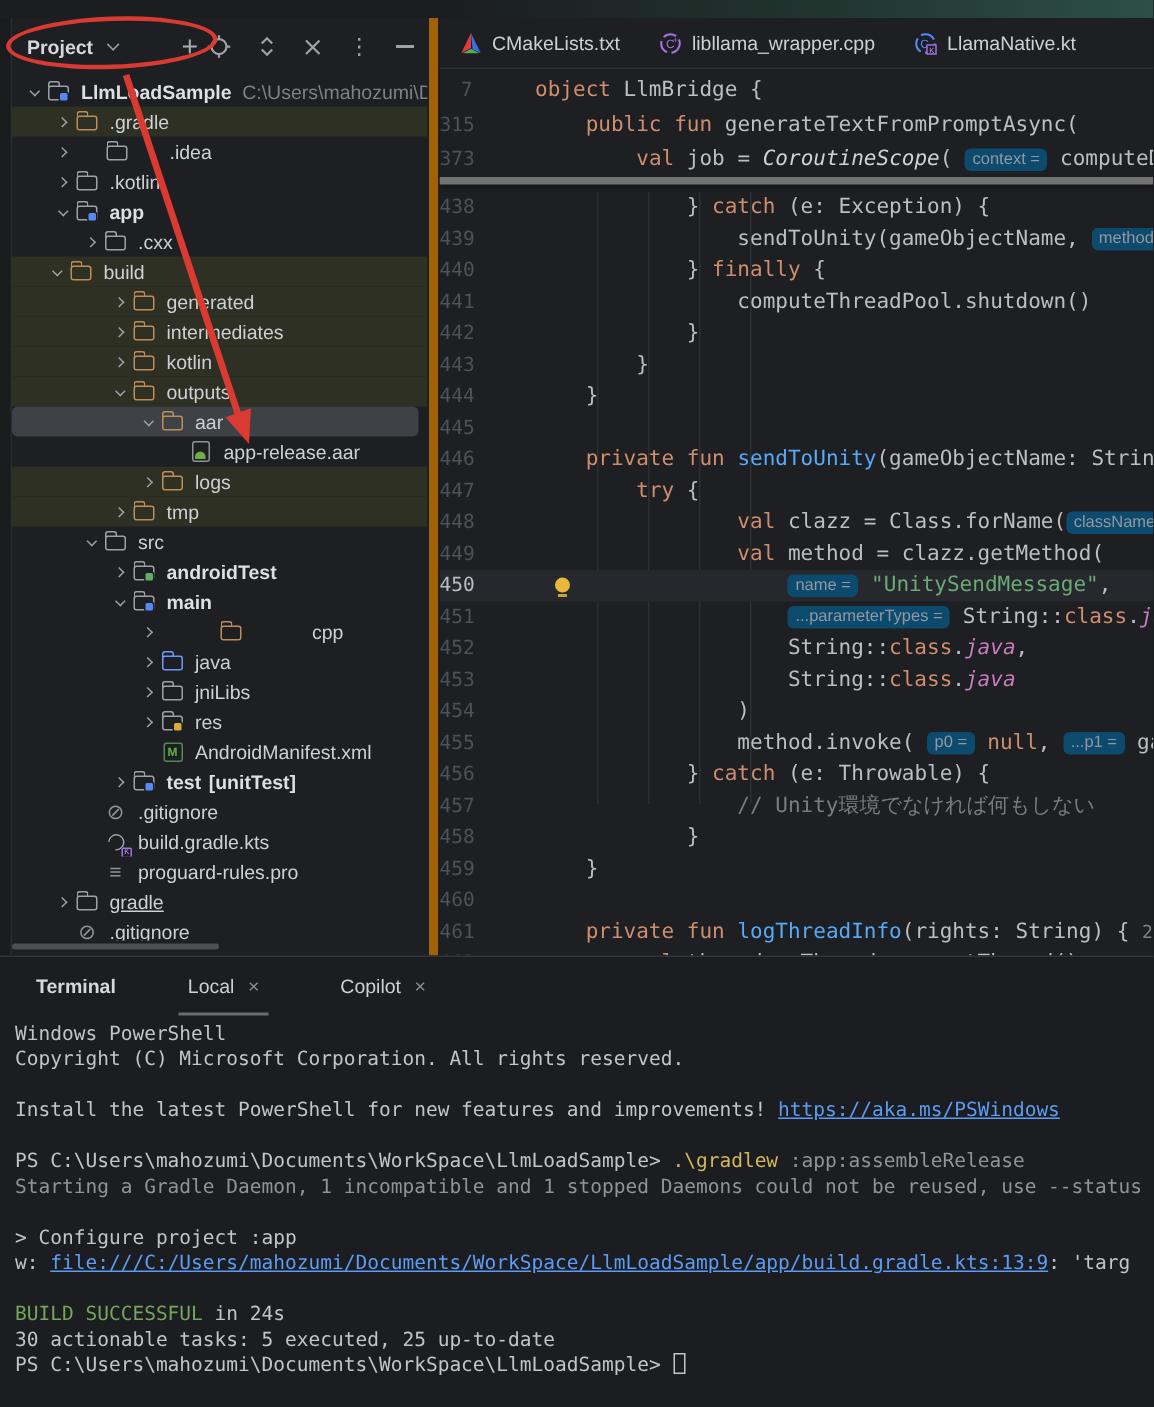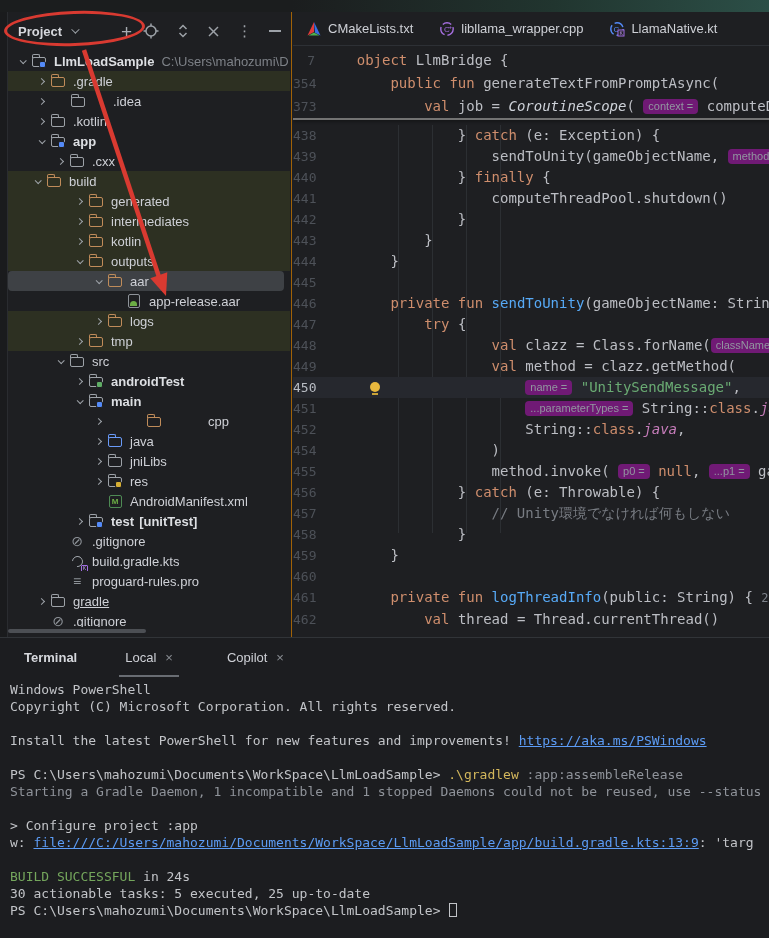--- a/index.html
+++ b/index.html
@@ -5,21 +5,21 @@
   *{margin:0;padding:0;box-sizing:border-box}
   html,body{width:769px;height:938px;overflow:hidden;background:#1e1f22;
     font-family:"Liberation Sans",sans-serif;-webkit-font-smoothing:antialiased}
   .app{position:relative;width:769px;height:938px;background:#1e1f22;color:#ced0d6}
 
   
   .topstrip{position:absolute;left:0;top:0;width:769px;height:12px;
     background:linear-gradient(90deg,#1b1d1e 0%,#1b1d1e 38%,#21352f 72%,#2c4f47 100%)}
 
   
-  .sidebar{position:absolute;left:0;top:12px;width:292px;height:625px;background:#1e1f22;border-right:1px solid #a16207}
+  .sidebar{position:absolute;left:0;top:12px;width:292px;height:625px;background:#1e1f22;border-right:6px solid #a16207}
   .stripe{position:absolute;left:0;top:0;width:8px;height:625px;background:#1a1b1d;border-right:1px solid #2a2c30}
   .sb-head{position:absolute;left:8px;top:0;right:0;height:38px;display:flex;align-items:center;padding:0 10px 0 10px}
   .sb-title{font-size:13px;font-weight:bold;color:#d6d8dd}
   .chevdn{width:6px;height:6px;border-right:1.5px solid #9da2a8;border-bottom:1.5px solid #9da2a8;transform:rotate(45deg) translateY(-2px);margin-left:9px}
   .sb-plus{margin-left:44px;font-size:19px;color:#a8acb2;line-height:1}
   .sb-icons{margin-left:auto;display:flex;align-items:center;gap:17px;color:#9da2a8}
   .sb-icons svg{display:block}
   .kebab{font-size:15px;color:#9da2a8}
   .hyphen{width:12px;height:2px;background:#9da2a8}
 
@@ -48,32 +48,32 @@
   .hscroll{position:absolute;left:8px;bottom:4px;width:138px;height:4px;border-radius:2px;background:#4c4f54}
 
   
   .editor{position:absolute;left:293px;top:12px;right:0;height:625px;background:#1e1f22;overflow:hidden}
   .tabbar{height:34px;display:flex;align-items:stretch;border-bottom:1px solid #2e3136;background:#1e1f22}
   .tab{display:flex;align-items:center;gap:6px;padding:0 13px;font-size:13px;color:#ced0d6}
   .tab svg{display:block}
   .codewrap{position:relative}
   .crow{position:relative;white-space:pre;font:14px/21px "DejaVu Sans Mono",monospace;color:#bcbec4}
   .sticky .crow{line-height:22px}
-  .sticky{padding-top:3px;border-bottom:2px solid #737373;box-shadow:0 2px 3px rgba(0,0,0,.3);position:relative;z-index:2;background:#1e1f22}
+  .sticky{padding-top:3px;border-bottom:5px solid #737373;box-shadow:0 2px 3px rgba(0,0,0,.3);position:relative;z-index:2;background:#1e1f22}
   .body{position:relative;padding-top:5px;height:523px;overflow:hidden}
   .guide{position:absolute;top:5px;bottom:110px;width:1px;background:#2c2f33}
   .ln{display:inline-block;width:30px;text-align:right;padding-right:8px;color:#4d5158;font-size:13px}
   .crow.cur{background:#26282e}
   .crow.cur .ln{color:#b9bdc4}
   .bulb{position:absolute;left:77px;top:5px;width:10px;height:10px;background:#e8b83e;border-radius:50%}
   .bulb::after{content:'';position:absolute;left:2px;bottom:-3px;width:6px;height:2px;background:#caa337}
   .kw{color:#cf8e6d}.fn{color:#57aaf7}.str{color:#6aab73}.cmt{color:#787c83}
   .itp{color:#c77dbb;font-style:italic}.cls{color:#ced2d9;font-style:italic}
   .usg{color:#7d828a;font-size:12px}
-  .chip{display:inline-block;background:#701a75;color:#9297a0;border-radius:4px;padding:0 5px;font:11px/15px "Liberation Sans",sans-serif;vertical-align:1px}
+  .chip{display:inline-block;background:#0c4a6e;color:#9297a0;border-radius:4px;padding:0 5px;font:11px/15px "Liberation Sans",sans-serif;vertical-align:1px}
 
   
   .terminal{position:absolute;left:0;top:637px;width:769px;height:301px;background:#1c1d20;border-top:1px solid #313438}
   .term-head{height:39px;display:flex;align-items:center;padding-left:24px}
   .term-title{font-size:13px;font-weight:bold;color:#d6d8dd}
   .ttab{display:flex;align-items:center;gap:9px;margin-left:42px;height:100%;position:relative;padding:0 6px;font-size:13px;color:#ced0d6}
   .ttab .x{color:#8a8e94;font-size:13px}
   .ttab.active::after{content:'';position:absolute;left:0;right:0;bottom:0;height:2px;background:#696d73}
   .term-body{padding:4px 0 0 10px;overflow:hidden}
   .tline{white-space:pre;font:13px/17px "DejaVu Sans Mono",monospace;color:#c2c4c8;height:17px}
@@ -426,21 +426,21 @@
               <rect x="9" y="9" width="6" height="6" fill="#1e1f22" stroke="#a26ee3" stroke-width="1"></rect>
               <text x="10.5" y="14" fill="#c09af0" font-size="5">K</text>
             </svg>
           </span>
           <span>LlamaNative.kt</span>
         </div>
       </div>
     <div class="codewrap">
       <div class="sticky" id="sticky">
           <div class="crow"><span class="ln">7</span><span>    </span><span class="kw">object</span><span> LlmBridge {</span></div>
-          <div class="crow"><span class="ln">354</span><span>        </span><span class="kw">public fun</span><span> generateTextFromPromptAsync(</span></div>
+          <div class="crow"><span class="ln">315</span><span>        </span><span class="kw">public fun</span><span> generateTextFromPromptAsync(</span></div>
           <div class="crow"><span class="ln">373</span><span>            </span><span class="kw">val</span><span> job = </span><span class="cls">CoroutineScope</span><span>( </span><span class="chip">context =</span><span> computeDispatcher</span></div>
         </div>
       <div class="body" id="codebody">
         <div class="guide" style="left:105px"></div>
         <div class="guide" style="left:139px"></div>
         <div class="guide" style="left:173px"></div>
         <div class="guide" style="left:207px"></div>
       <div class="crow"><span class="ln">438</span><span>                } </span><span class="kw">catch</span><span> (e: Exception) {</span></div>
           <div class="crow"><span class="ln">439</span><span>                    sendToUnity(gameObjectName, </span><span class="chip">methodName =</span></div>
           <div class="crow"><span class="ln">440</span><span>                } </span><span class="kw">finally</span><span> {</span></div>
@@ -449,28 +449,29 @@
           <div class="crow"><span class="ln">443</span><span>            }</span></div>
           <div class="crow"><span class="ln">444</span><span>        }</span></div>
           <div class="crow"><span class="ln">445</span></div>
           <div class="crow"><span class="ln">446</span><span>        </span><span class="kw">private fun </span><span class="fn">sendToUnity</span><span>(gameObjectName: String,</span></div>
           <div class="crow"><span class="ln">447</span><span>            </span><span class="kw">try</span><span> {</span></div>
           <div class="crow"><span class="ln">448</span><span>                    </span><span class="kw">val</span><span> clazz = Class.forName(</span><span class="chip">className =</span></div>
           <div class="crow"><span class="ln">449</span><span>                    </span><span class="kw">val</span><span> method = clazz.getMethod(</span></div>
           <div class="crow cur"><span class="ln">450</span><span>                        </span><span class="chip">name =</span><span> </span><span class="str">"UnitySendMessage"</span><span>,</span><span class="bulb"></span></div>
           <div class="crow"><span class="ln">451</span><span>                        </span><span class="chip">...parameterTypes =</span><span> String::</span><span class="kw">class</span><span>.</span><span class="itp">java</span></div>
           <div class="crow"><span class="ln">452</span><span>                        String::</span><span class="kw">class</span><span>.</span><span class="itp">java</span><span>,</span></div>
+          <div class="crow"><span class="ln">453</span><span>                        String::</span><span class="kw">class</span><span>.</span><span class="itp">java</span></div>
           <div class="crow"><span class="ln">454</span><span>                    )</span></div>
           <div class="crow"><span class="ln">455</span><span>                    method.invoke( </span><span class="chip">p0 =</span><span> </span><span class="kw">null</span><span>, </span><span class="chip">...p1 =</span><span> gameObjectName</span></div>
           <div class="crow"><span class="ln">456</span><span>                } </span><span class="kw">catch</span><span> (e: Throwable) {</span></div>
           <div class="crow"><span class="ln">457</span><span>                    </span><span class="cmt">// Unity環境でなければ何もしない</span></div>
           <div class="crow"><span class="ln">458</span><span>                }</span></div>
           <div class="crow"><span class="ln">459</span><span>        }</span></div>
           <div class="crow"><span class="ln">460</span></div>
-          <div class="crow"><span class="ln">461</span><span>        </span><span class="kw">private fun </span><span class="fn">logThreadInfo</span><span>(public: String) { </span><span class="usg">2 Usages</span></div>
+          <div class="crow"><span class="ln">461</span><span>        </span><span class="kw">private fun </span><span class="fn">logThreadInfo</span><span>(rights: String) { </span><span class="usg">2 Usages</span></div>
           <div class="crow"><span class="ln">462</span><span>            </span><span class="kw">val</span><span> thread = Thread.currentThread()</span></div>
         </div>
     </div>
   </div>
 
   <div class="terminal">
     <div class="term-head">
       <span class="term-title">Terminal</span>
       <span id="termtabs" style="display:flex;height:100%">
           <span class="ttab active">

